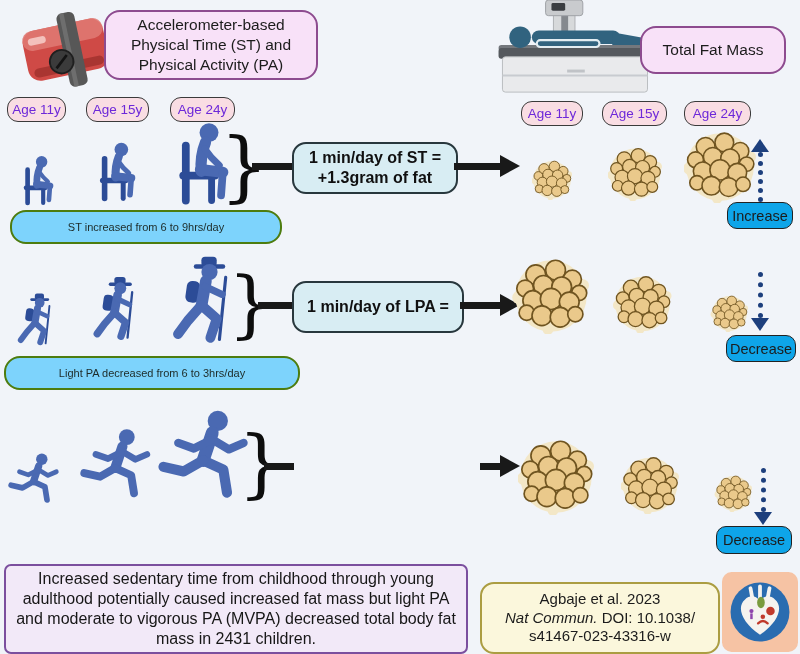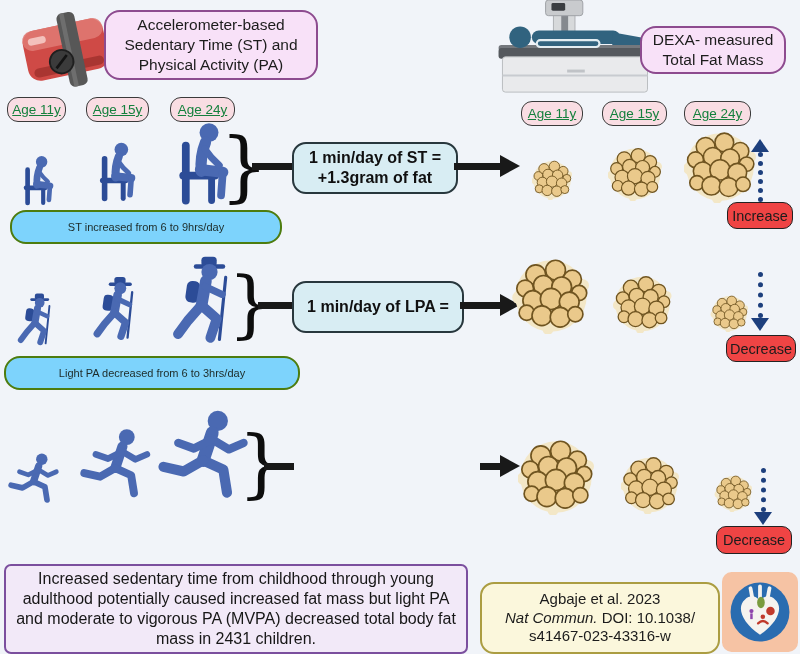--- a/index.html
+++ b/index.html
@@ -5,26 +5,26 @@
   html,body{margin:0;padding:0;background:#e8ebf2;}
   #canvas{position:relative;width:800px;height:654px;background:#f1f4f9;overflow:hidden;
           font-family:"Liberation Sans",sans-serif;color:#1b1b1b;}
   .abs{position:absolute;}
   .ctr{display:flex;align-items:center;justify-content:center;text-align:center;}
   .col{display:flex;flex-direction:column;align-items:center;justify-content:center;text-align:center;}
 
   .hdr-box{background:#f8e1f8;border:2px solid #8d4b8f;border-radius:16px;
            font-size:15.5px;line-height:1.28;color:#1c1c1c;}
   .age-pill{background:#f9dde3;border:1.6px solid #3a3a3a;border-radius:11px;
-            font-size:13.5px;font-weight:500;color:#15803d;text-decoration:underline;}
+            font-size:13.5px;font-weight:500;color:#6d28d9;}
   .fx-box{background:#d8edf3;border:2.2px solid #28373d;border-radius:14px;
           font-weight:700;font-size:16px;line-height:1.22;color:#101010;align-items:center;}
   .cap-pill{background:#7dd3fc;border:2px solid #4d7c0f;border-radius:16px;
             font-size:11px;color:#1d2b28;}
-  .trend-pill{background:#ef4444;border:1.6px solid #222;border-radius:10px;
+  .trend-pill{background:#0ea5e9;border:1.6px solid #222;border-radius:10px;
               font-size:14.5px;color:#1c1c1c;}
   .sum-box{background:#f2e9f8;border:2.5px solid #7b4f9e;border-radius:7px;
            font-size:16px;line-height:1.25;color:#171717;padding:6px 10px;}
   .cite-box{background:#fbf7dc;border:2px solid #ab9d42;border-radius:14px;
             font-size:15px;line-height:1.25;color:#1c1c1c;}
 
   .brace{font-family:"DejaVu Serif",serif;color:#0d0d0d;line-height:1;font-weight:400;}
   .hline{background:#191919;height:7px;}
   .ah-right{width:0;height:0;border-top:11px solid transparent;border-bottom:11px solid transparent;
             border-left:20px solid #191919;}
@@ -104,21 +104,21 @@
       <rect x="16" y="26" width="20" height="8" rx="4" fill="#f3c1bc"></rect>
       <rect x="52" y="6" width="20" height="82" rx="6" fill="#575757"></rect>
       <rect x="56" y="6" width="5" height="82" fill="#6e6e6e"></rect>
       <circle cx="48" cy="58" r="13" fill="#3b3b3b" stroke="#1f1f1f" stroke-width="2"></circle>
       <line x1="41" y1="64" x2="55" y2="52" stroke="#141414" stroke-width="3"></line>
     </g>
   </svg>
 
   <div class="abs hdr-box col" style="left:104px;top:10px;width:210px;height:66px">
     <span>Accelerometer-based</span>
-    <span>Sedentary Time (ST) and</span>
+    <span>Physical Time (ST) and</span>
     <span>Physical Activity (PA)</span>
   </div>
 
   <svg class="abs" style="left:488px;top:0" width="172" height="98" viewBox="0 0 170 100">
     <rect x="64" y="4" width="22" height="48" fill="#d7d9db" stroke="#aeb1b5"></rect>
     <rect x="72" y="4" width="7" height="48" fill="#85898e"></rect>
     <rect x="56" y="0" width="38" height="16" rx="3" fill="#c9cbce" stroke="#9fa2a6"></rect>
     <rect x="62" y="3" width="14" height="8" rx="1.5" fill="#3a3d41"></rect>
     <rect x="8" y="46" width="156" height="6" rx="3" fill="#74787d"></rect>
     <rect x="8" y="49" width="156" height="11" rx="3" fill="#55595e"></rect>
@@ -127,21 +127,20 @@
     <rect x="78" y="71" width="18" height="3" fill="#c0c3c7"></rect>
     <g fill="#31637f">
       <circle cx="30" cy="38" r="11"></circle>
       <rect x="42" y="31" width="90" height="14" rx="7"></rect>
       <path d="M124 33 L158 39 L156 46 L124 46 Z"></path>
       <rect x="47" y="41" width="64" height="7" rx="3.5" stroke="#e3edf2" stroke-width="2.2"></rect>
     </g>
   </svg>
 
   <div class="abs hdr-box col" style="left:640px;top:26px;width:142px;height:44px">
-    <span>DEXA- measured</span>
     <span>Total Fat Mass</span>
   </div>
 
   <div class="abs age-pill ctr" style="left:7px;top:97px;width:57px;height:23px">Age 11y</div>
   <div class="abs age-pill ctr" style="left:86px;top:97px;width:61px;height:23px">Age 15y</div>
   <div class="abs age-pill ctr" style="left:170px;top:97px;width:63px;height:23px">Age 24y</div>
   <div class="abs age-pill ctr" style="left:521px;top:101px;width:60px;height:23px">Age 11y</div>
   <div class="abs age-pill ctr" style="left:602px;top:101px;width:63px;height:23px">Age 15y</div>
   <div class="abs age-pill ctr" style="left:684px;top:101px;width:65px;height:23px">Age 24y</div>
 

